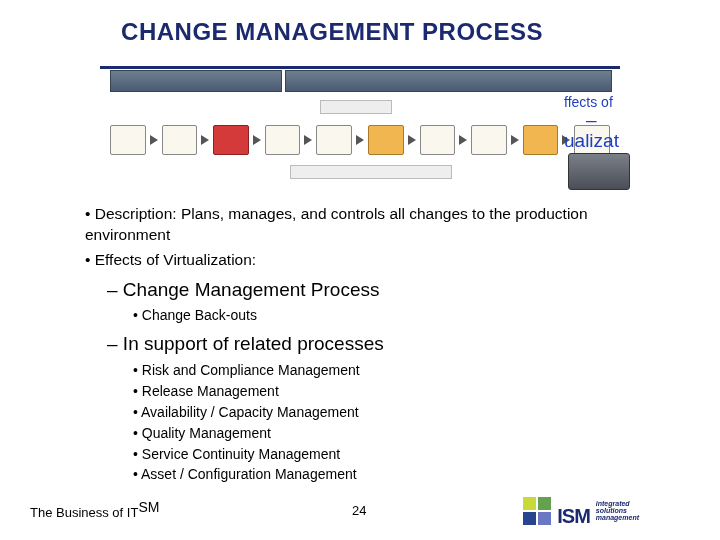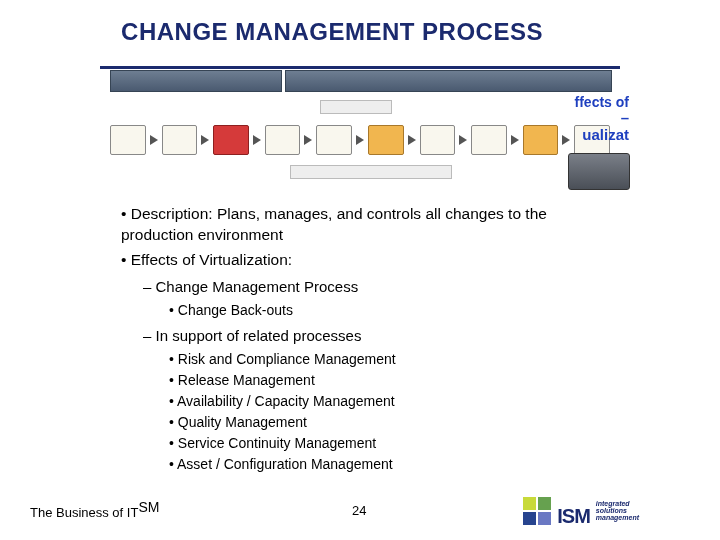--- a/index.html
+++ b/index.html
@@ -107,46 +107,45 @@
     border: 1px solid #333;
     border-radius: 3px;
   }
 
   .virt-tag {
     position: absolute;
     right: 35px;
     top: 95px;
     width: 65px;
     font-size: 14px;
-    font-weight: bold;
-    text-align: right;
+    font-weight: normal;
+    text-align: left;
     line-height: 1.1;
   }
   .virt-tag .l1 { color: #1e3fbf; }
   .virt-tag .l2 { color: #1e3fbf; }
 
   .body {
     position: absolute;
     left: 85px;
     top: 200px;
     right: 50px;
     font-size: 15.5px;
     line-height: 1.35;
-    margin-left: 36px;
   }
   .l1bullet {
     margin: 4px 0;
     padding-left: 0;
   }
   .l1bullet::before {
     content: "• ";
   }
   .l2 {
     margin: 6px 0 4px 22px;
-    font-size: 15px;
+    font-size: 19px;
   }
   .l2::before {
     content: "– ";
   }
   .l3 {
     margin: 2px 0 2px 48px;
     font-size: 14px;
   }
   .l3::before {
     content: "• ";

